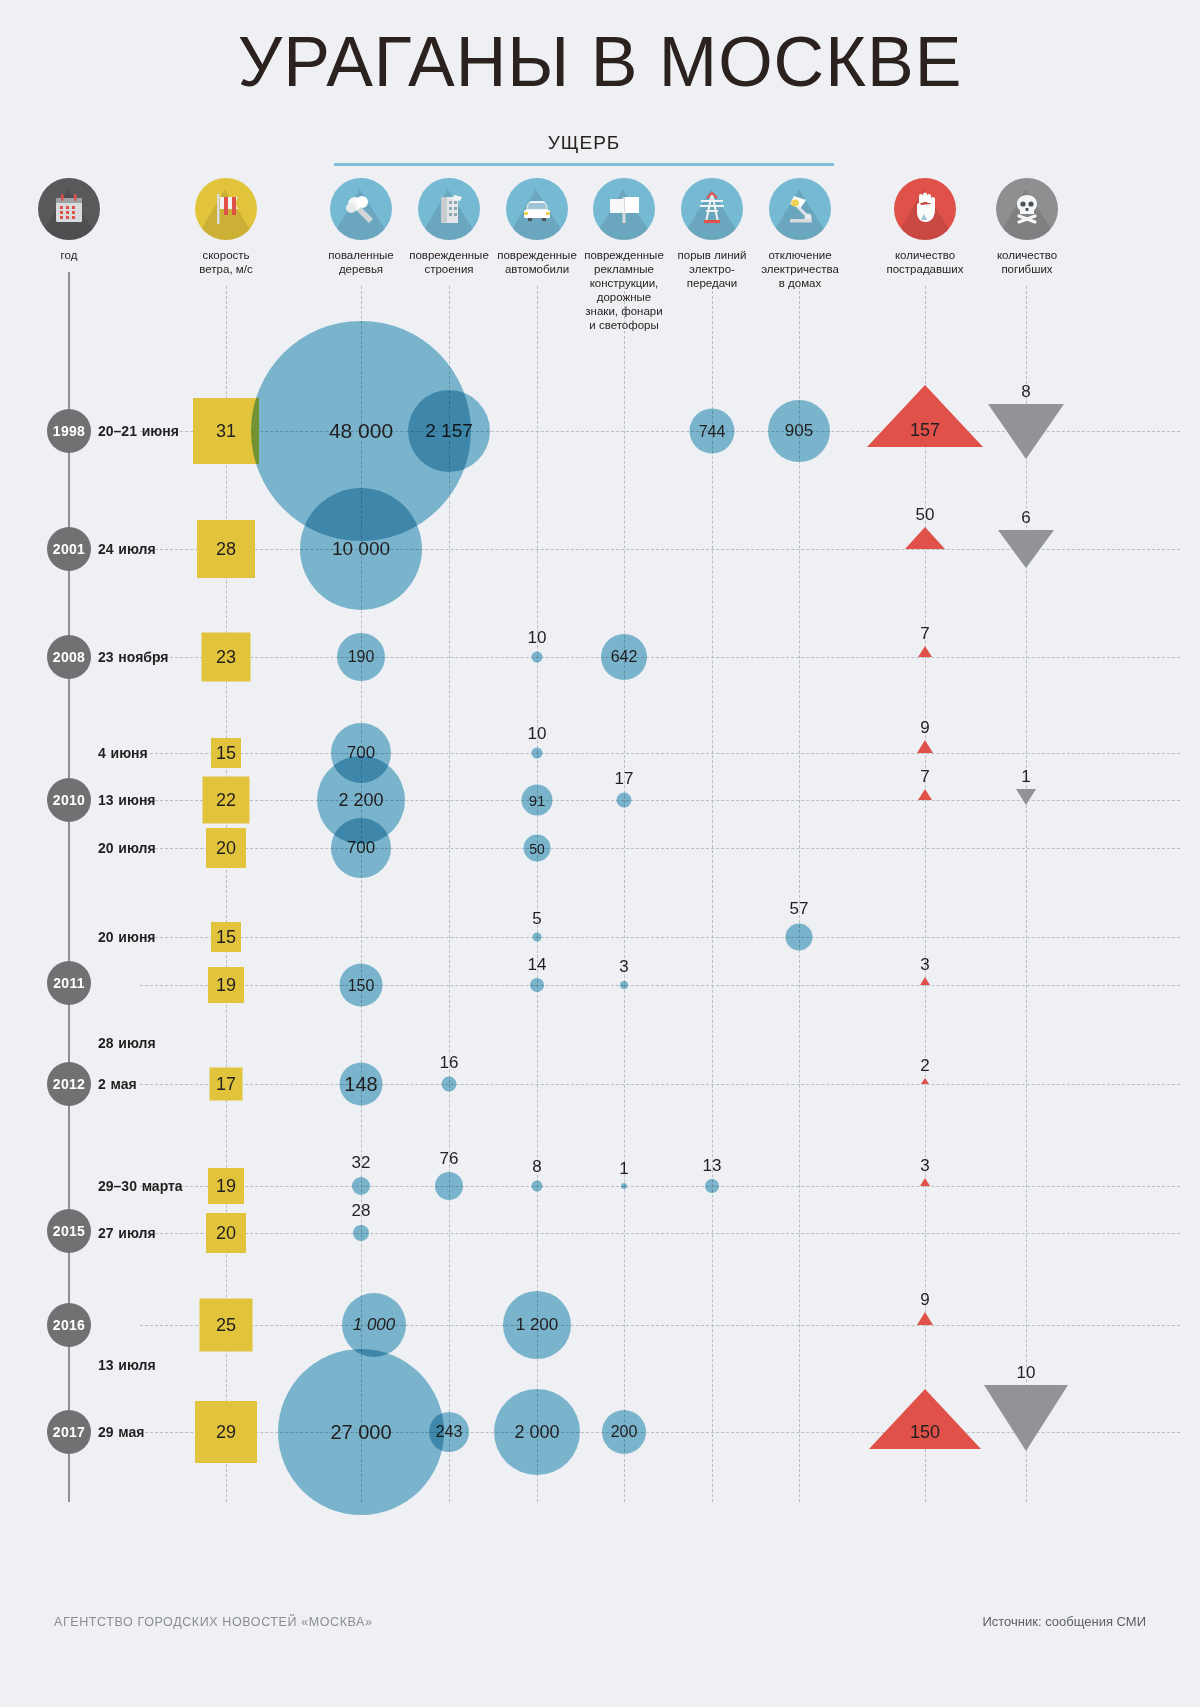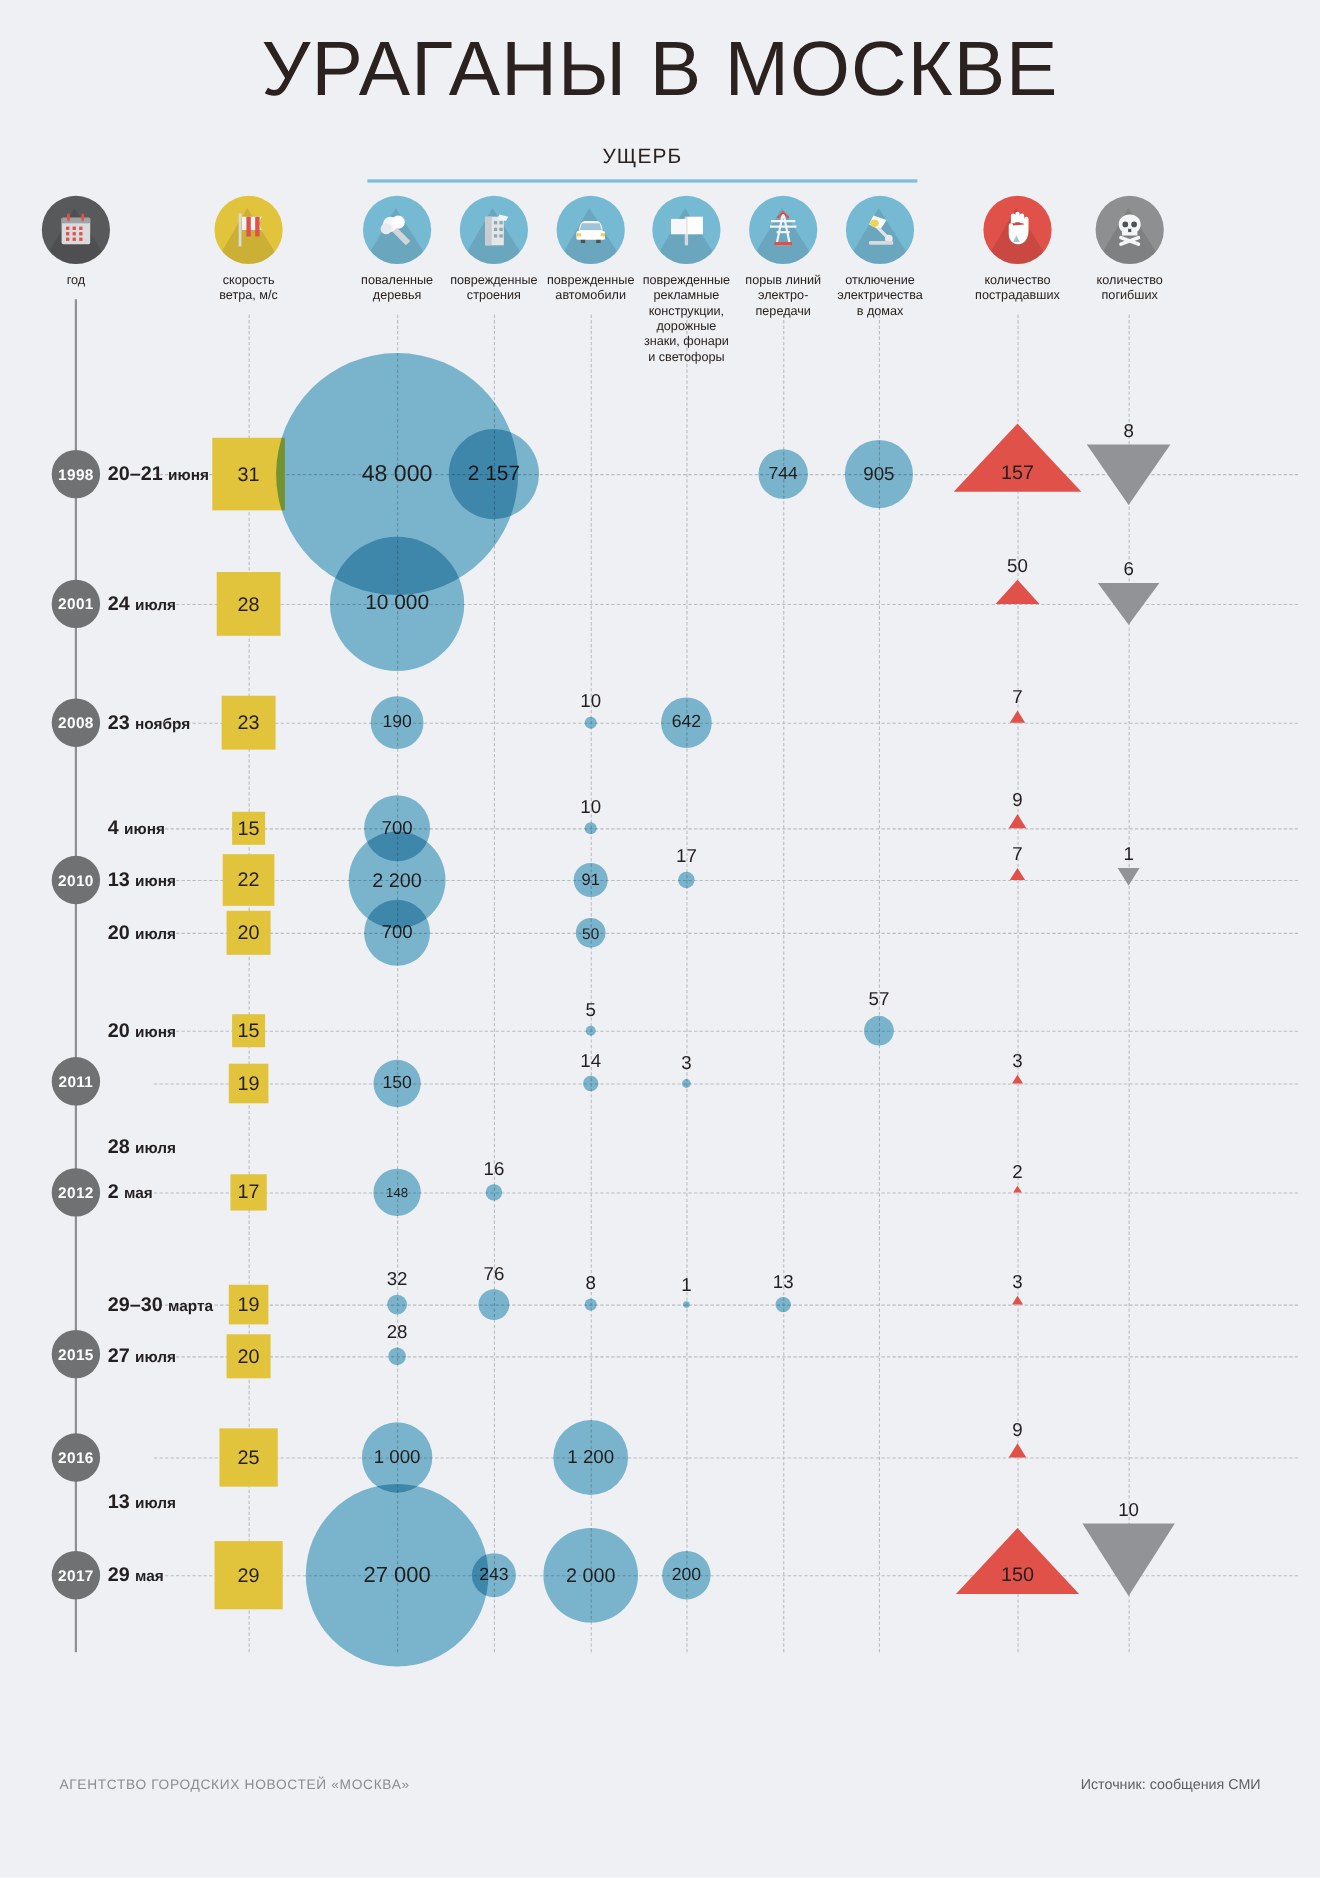--- a/index.html
+++ b/index.html
@@ -102,21 +102,21 @@
 
   
   .date-label {
     position: absolute;
     left: 98px;
     white-space: nowrap;
     font-size: 17px;
     color: #231f20;
     transform: translateY(-50%);
   }
-  .date-label b { font-weight: 700; font-size: 18px; }
+  .date-label b { font-weight: 700; font-size: 14px; }
   .date-label span { font-weight: 700; font-size: 14px; }
 
   
   .wind {
     position: absolute;
     background: #e2c43c;
     color: #231f20;
     font-size: 18px;
     font-weight: 400;
     display: flex; align-items: center; justify-content: center;
@@ -507,41 +507,41 @@
 <div class="ext-label" style="left:799px; top:919px;">57</div>
 
 <div class="bubble" style="left:361px; top:985px; width:43px; height:43px; font-size:16px;">
     <span>150</span>
   </div>
 <div class="bubble" style="left:537px; top:985px; width:14px; height:14px;"></div>
 <div class="ext-label" style="left:537px; top:975px;">14</div>
 <div class="bubble" style="left:624px; top:985px; width:8px; height:8px;"></div>
 <div class="ext-label" style="left:624px; top:977px;">3</div>
 
-<div class="bubble" style="left:361px; top:1084px; width:43px; height:43px; font-size:12px;">
+<div class="bubble" style="left:361px; top:1084px; width:43px; height:43px; font-size:20px;">
     <span>148</span>
   </div>
 <div class="bubble" style="left:449px; top:1084px; width:15px; height:15px;"></div>
 <div class="ext-label" style="left:449px; top:1073px;">16</div>
 
 <div class="bubble" style="left:361px; top:1186px; width:18px; height:18px;"></div>
 <div class="ext-label" style="left:361px; top:1173px;">32</div>
 <div class="bubble" style="left:449px; top:1186px; width:28px; height:28px;"></div>
 <div class="ext-label" style="left:449px; top:1169px;">76</div>
 <div class="bubble" style="left:537px; top:1186px; width:11px; height:11px;"></div>
 <div class="ext-label" style="left:537px; top:1177px;">8</div>
 <div class="bubble" style="left:624px; top:1186px; width:6px; height:6px;"></div>
 <div class="ext-label" style="left:624px; top:1179px;">1</div>
 <div class="bubble" style="left:712px; top:1186px; width:14px; height:14px;"></div>
 <div class="ext-label" style="left:712px; top:1176px;">13</div>
 
 <div class="bubble" style="left:361px; top:1233px; width:16px; height:16px;"></div>
 <div class="ext-label" style="left:361px; top:1221px;">28</div>
 
-<div class="bubble" style="left:361px; top:1325px; width:64px; height:64px; font-size:17px;">
+<div class="bubble" style="left:374px; top:1325px; width:64px; height:64px; font-size:17px;font-style:italic;">
     <span>1 000</span>
   </div>
 <div class="bubble" style="left:537px; top:1325px; width:68px; height:68px; font-size:17px;">
     <span>1 200</span>
   </div>
 
 <div class="bubble" style="left:361px; top:1432px; width:166px; height:166px; font-size:20px;">
     <span>27 000</span>
   </div>
 <div class="bubble" style="left:449px; top:1432px; width:40px;  height:40px;  font-size:16px;">

